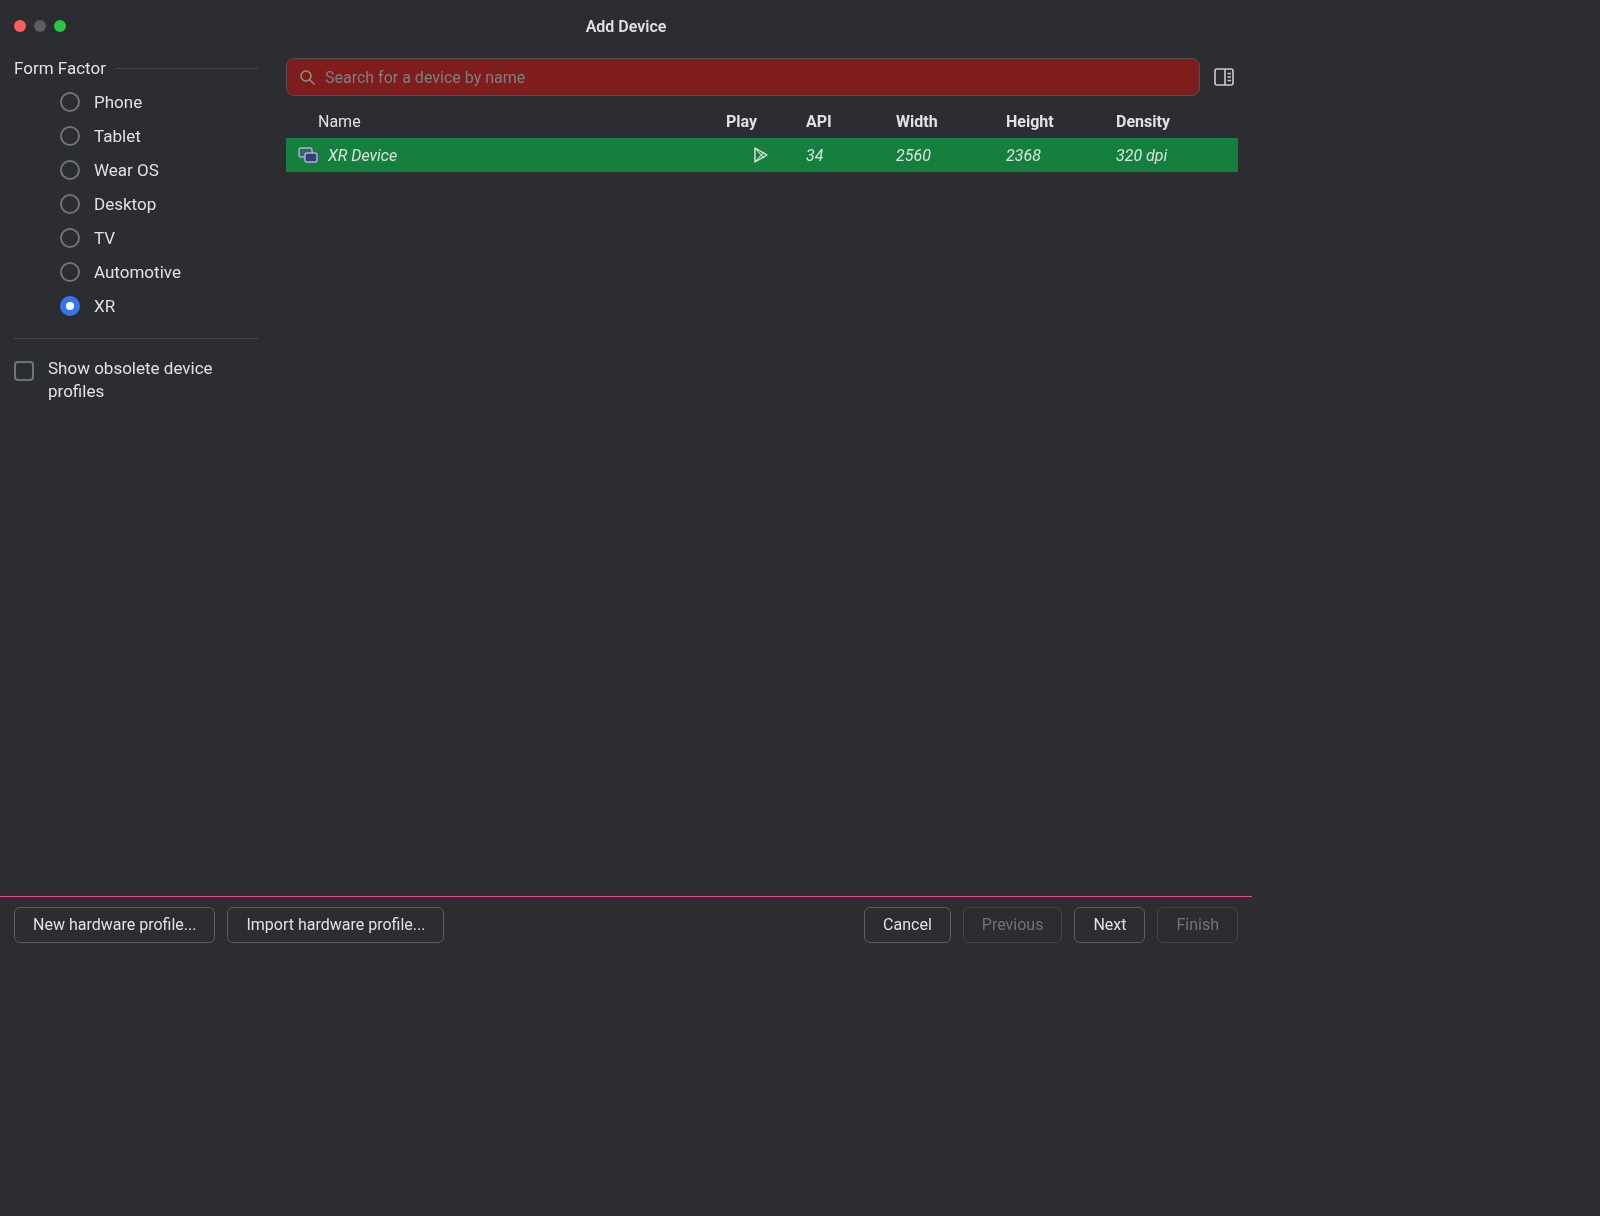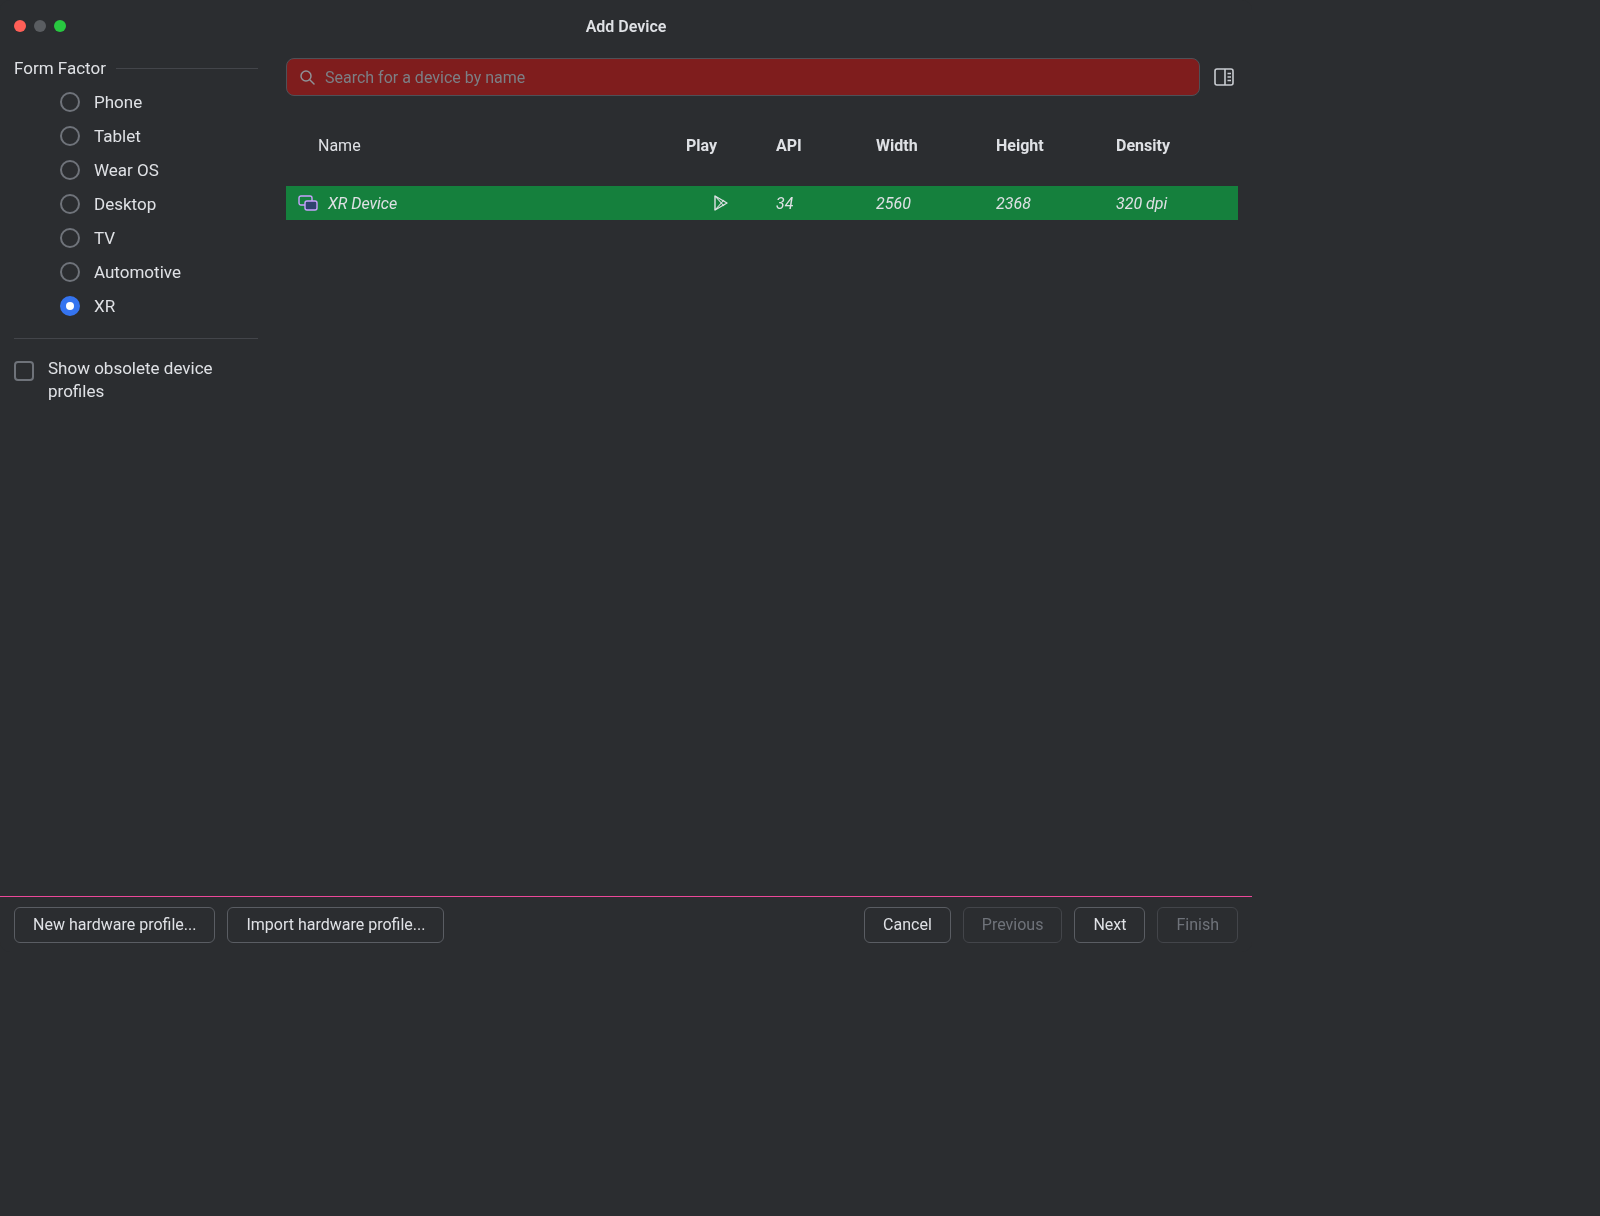--- a/index.html
+++ b/index.html
@@ -194,23 +194,22 @@
     .table {
       margin-top: 8px;
       flex: 1;
       display: flex;
       flex-direction: column;
     }
     .table-header, .table-row {
       display: grid;
       grid-template-columns: minmax(300px, 1fr) 70px 80px 100px 100px 110px;
       align-items: center;
-      gap: 20px;
+      gap: 10px;
       padding: 0 12px;
-      margin-top: 24px;
     }
     .table-header {
       height: 34px;
       color: #dfe1e5;
       font-size: 16px;
     }
     .table-header .col-name { padding-left: 20px; }
     .table-row {
       height: 34px;
       font-size: 16px;

